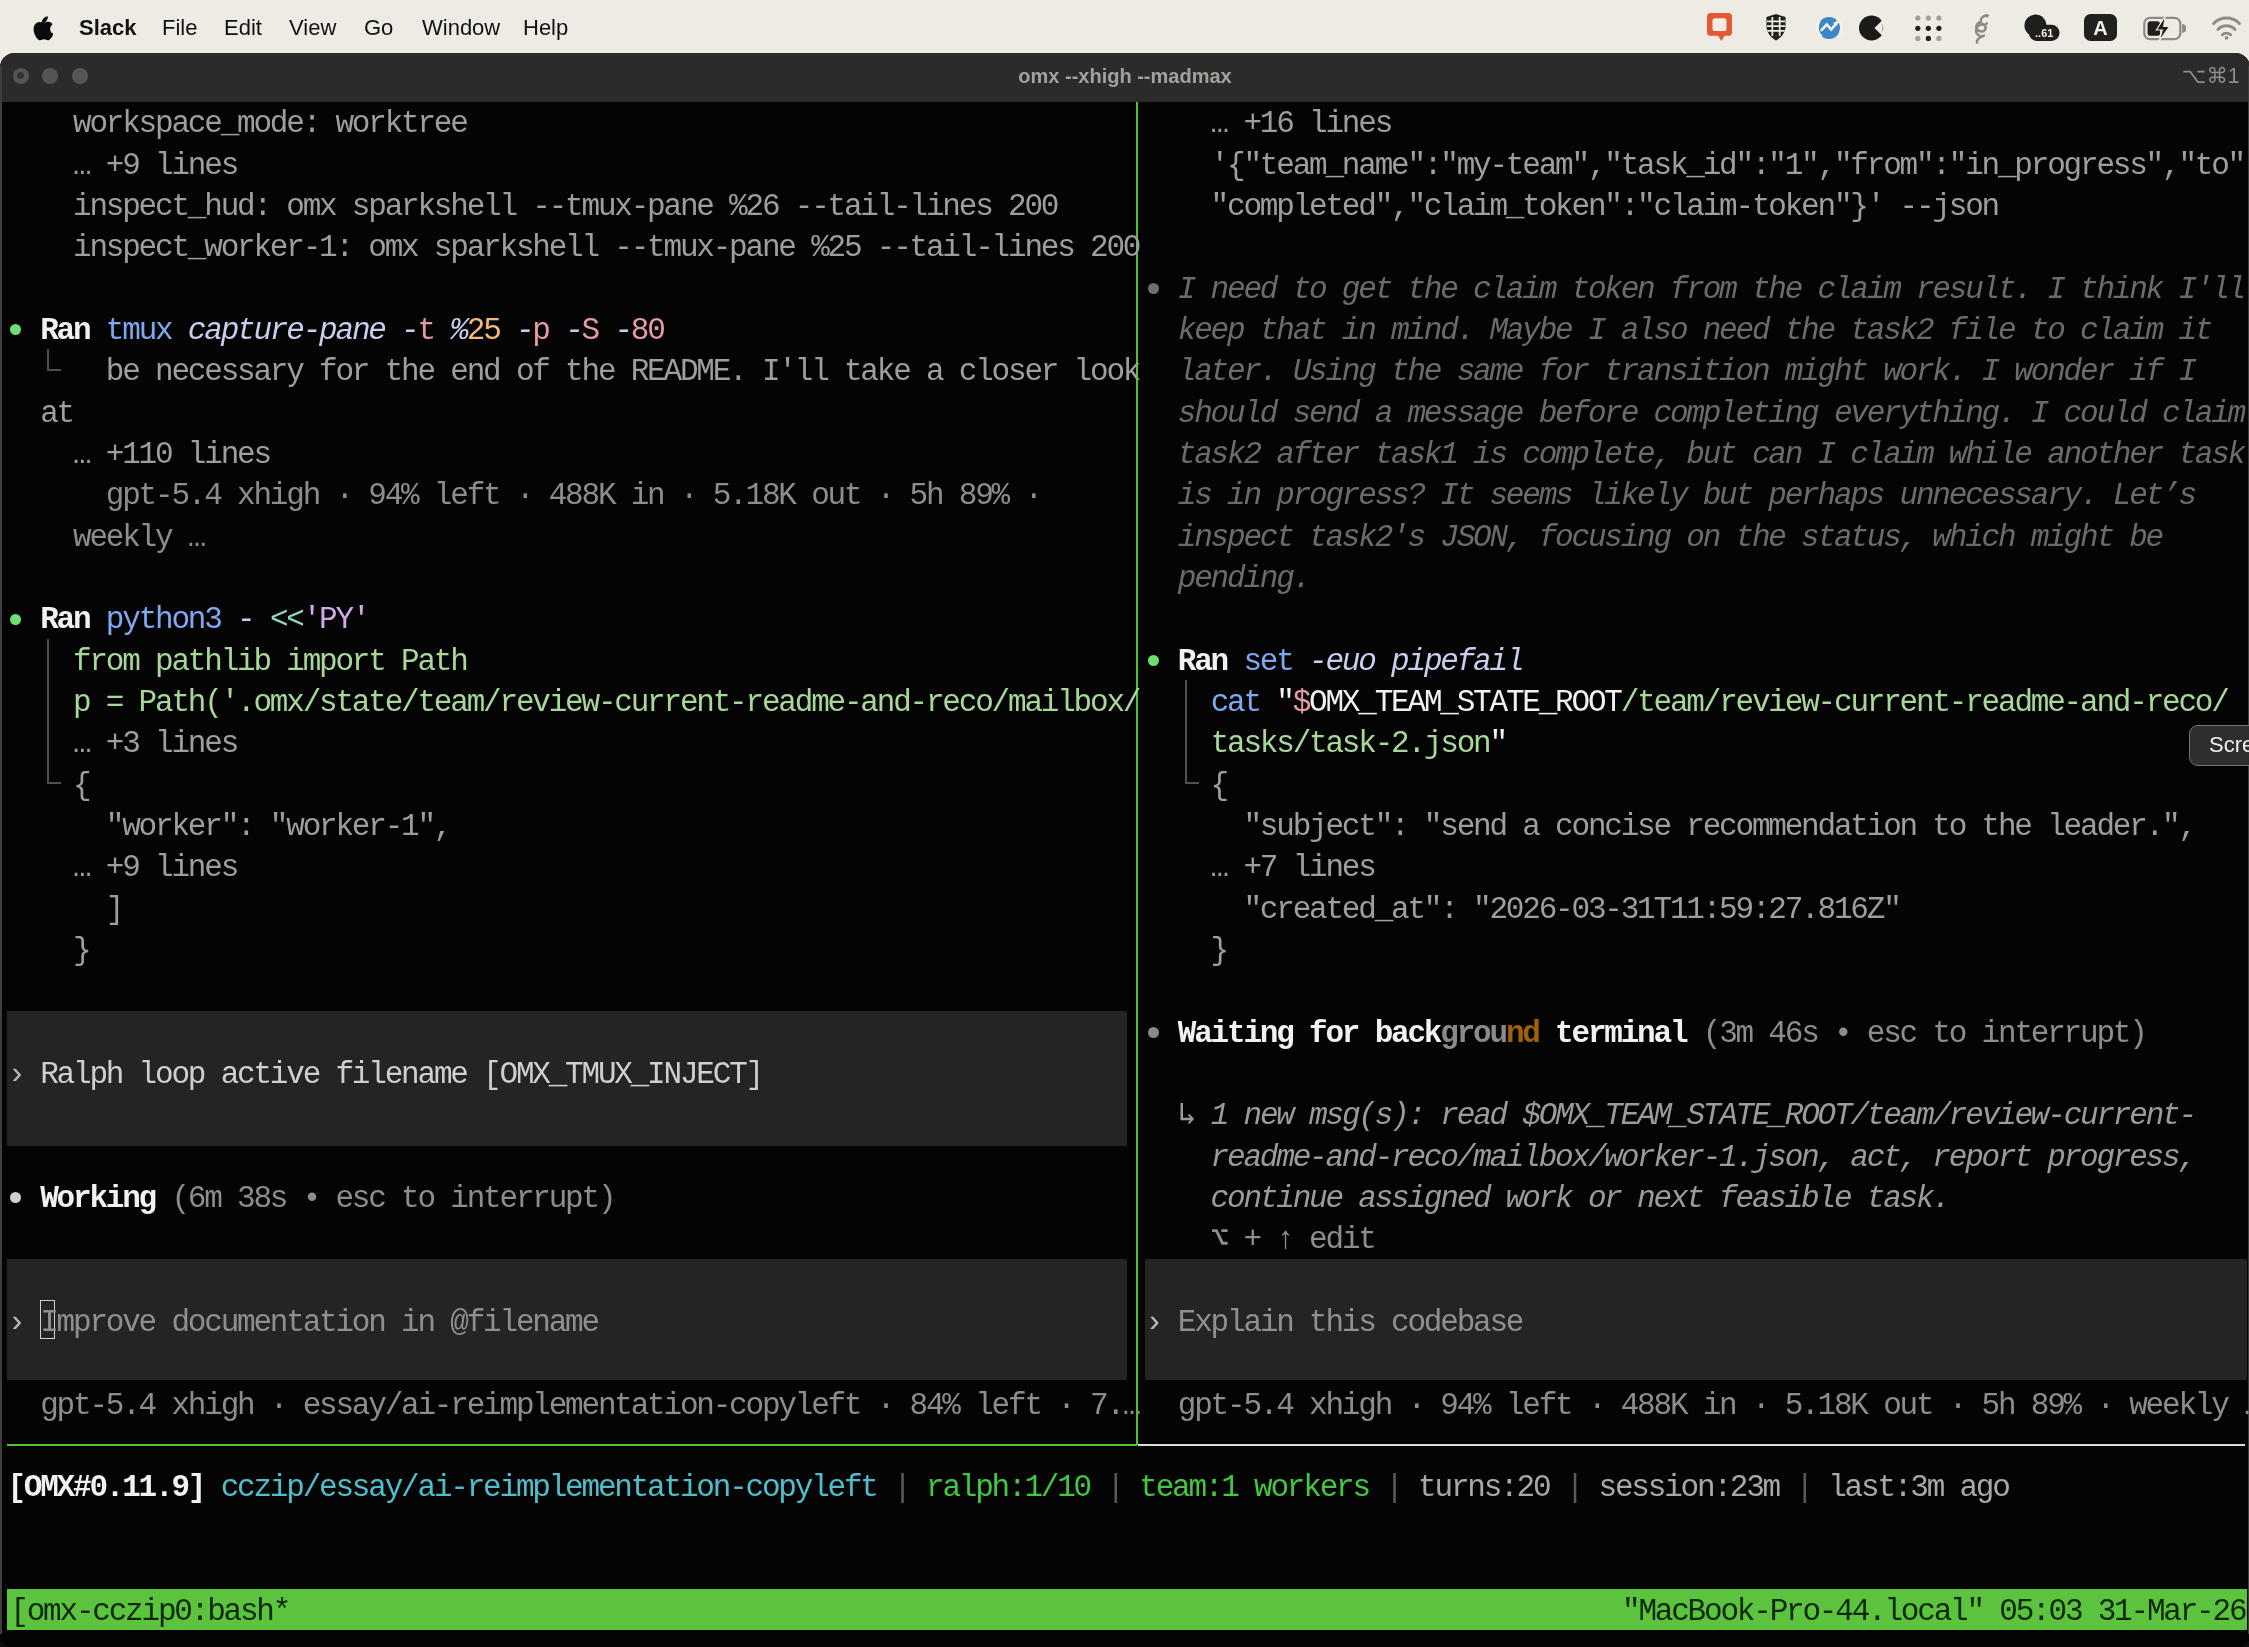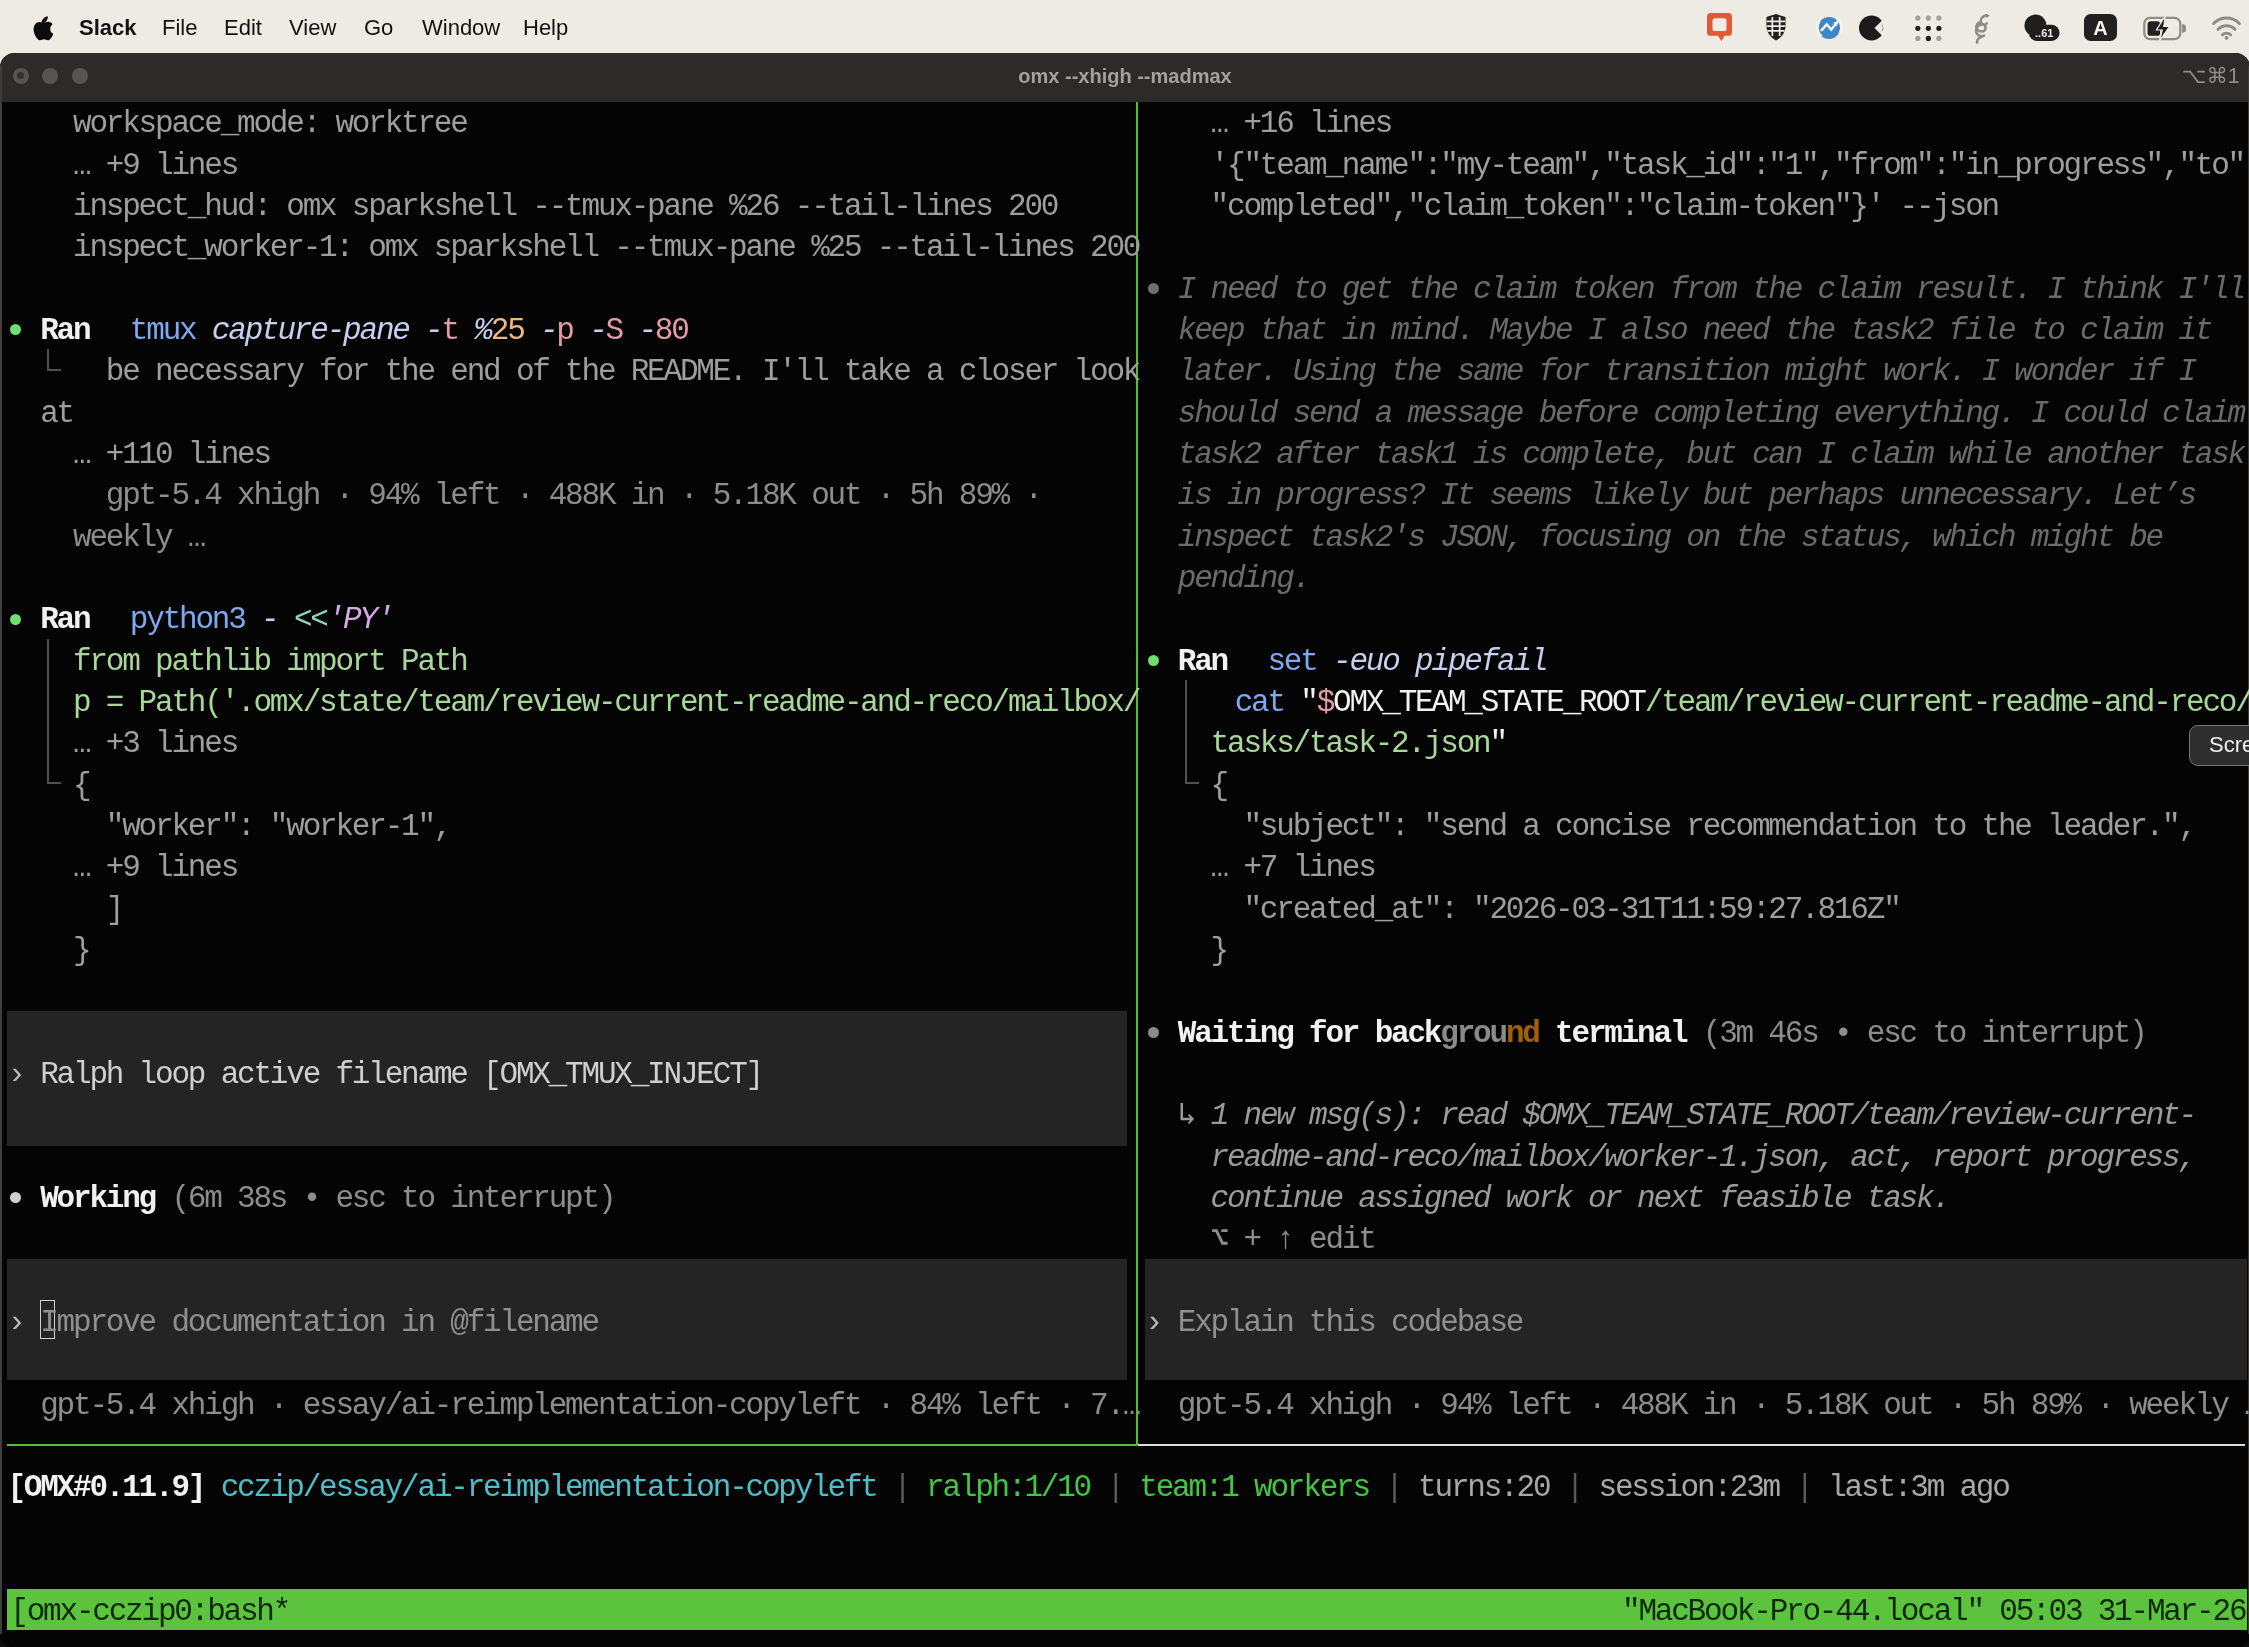--- a/index.html
+++ b/index.html
@@ -11,26 +11,26 @@
 #titlebar { position:absolute; left:0; top:53px; width:2250px; height:49px; background:#2c2b29; border-radius:14.8px 14.8px 0 0; }
 .tl { position:absolute; top:68px; width:16px; height:16px; border-radius:50%; background:#575553; }
 #title { position:absolute; left:0; top:53px; width:2250px; height:49px; text-align:center; font-family:"Liberation Sans",sans-serif; font-weight:700; font-size:20px; line-height:47px; color:#a3a19d; }
 #titlekey { position:absolute; right:10.3px; top:53px; height:49px; font-family:"Liberation Sans",sans-serif; font-size:21.4px; line-height:47px; color:#8f8d89; }
 .edge { position:absolute; background:#3f3e3c; }
 .ln { position:absolute; font-family:"Liberation Mono",monospace; font-size:31px; letter-spacing:-2.2px; line-height:41px; white-space:pre; color:#9e9e9e; }
 .w  { color:#f1f1f1; font-weight:700; }
 .wd { color:#8a8a8a; font-weight:700; }
 .wm { color:#a16207; font-weight:700; }
 .wq { color:#f1f1f1; }
-.b  { color:#7fa8f0;margin-left:24px; }
+.b  { color:#7fa8f0; }
 .p  { color:#c6cfee;font-style:italic; }
 .r  { color:#e49ba5; }
 .o  { color:#f2b87c; }
 .m  { color:#8fd6bd; }
-.pk { color:#d3a9e6;font-style:italic; }
+.pk { color:#d3a9e6; }
 .gr { color:#a8d79a; }
 .th { color:#6b6b6b; font-style:italic; }
 .ml { color:#9b9b9b; font-style:italic; }
 .cy { color:#4fbecb; }
 .sg { color:#42c742;margin-top:20px; }
 .st { color:#8d8d8d; }
 .sp { color:#5a5a5a; }
 .vl { color:#a8a8a8; }
 .ar { color:#b8b8b8; }
 .bx { color:#cfcfcf; }

